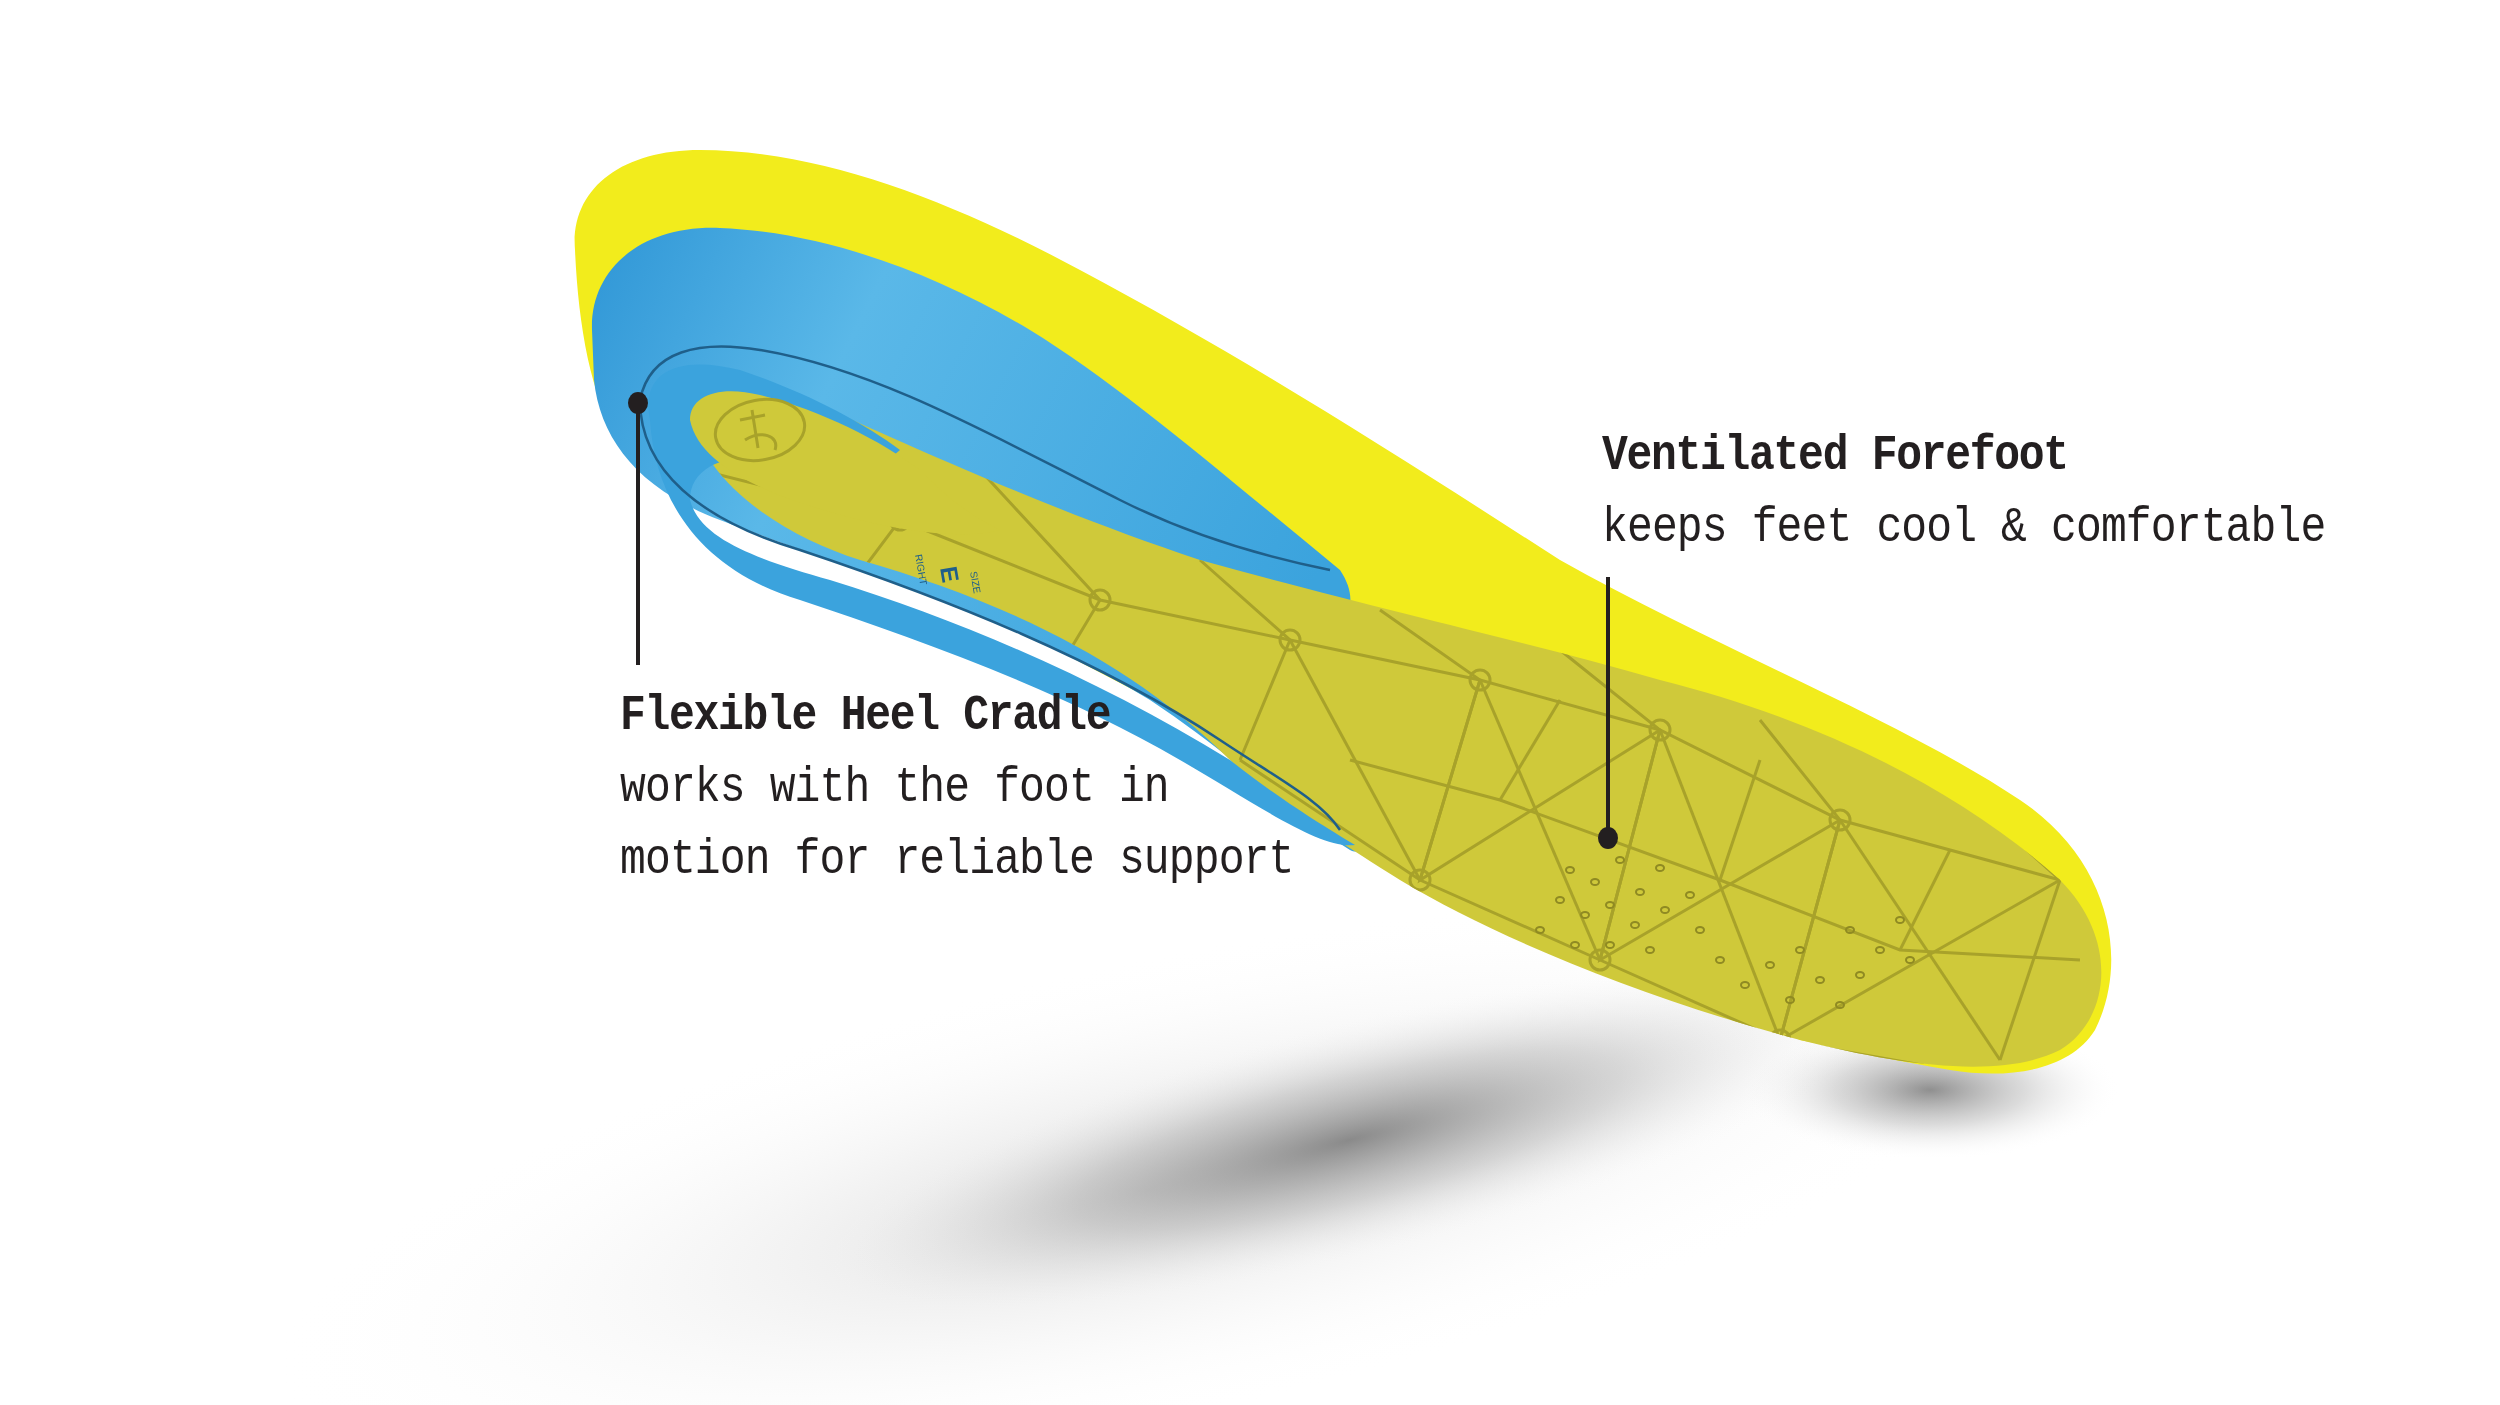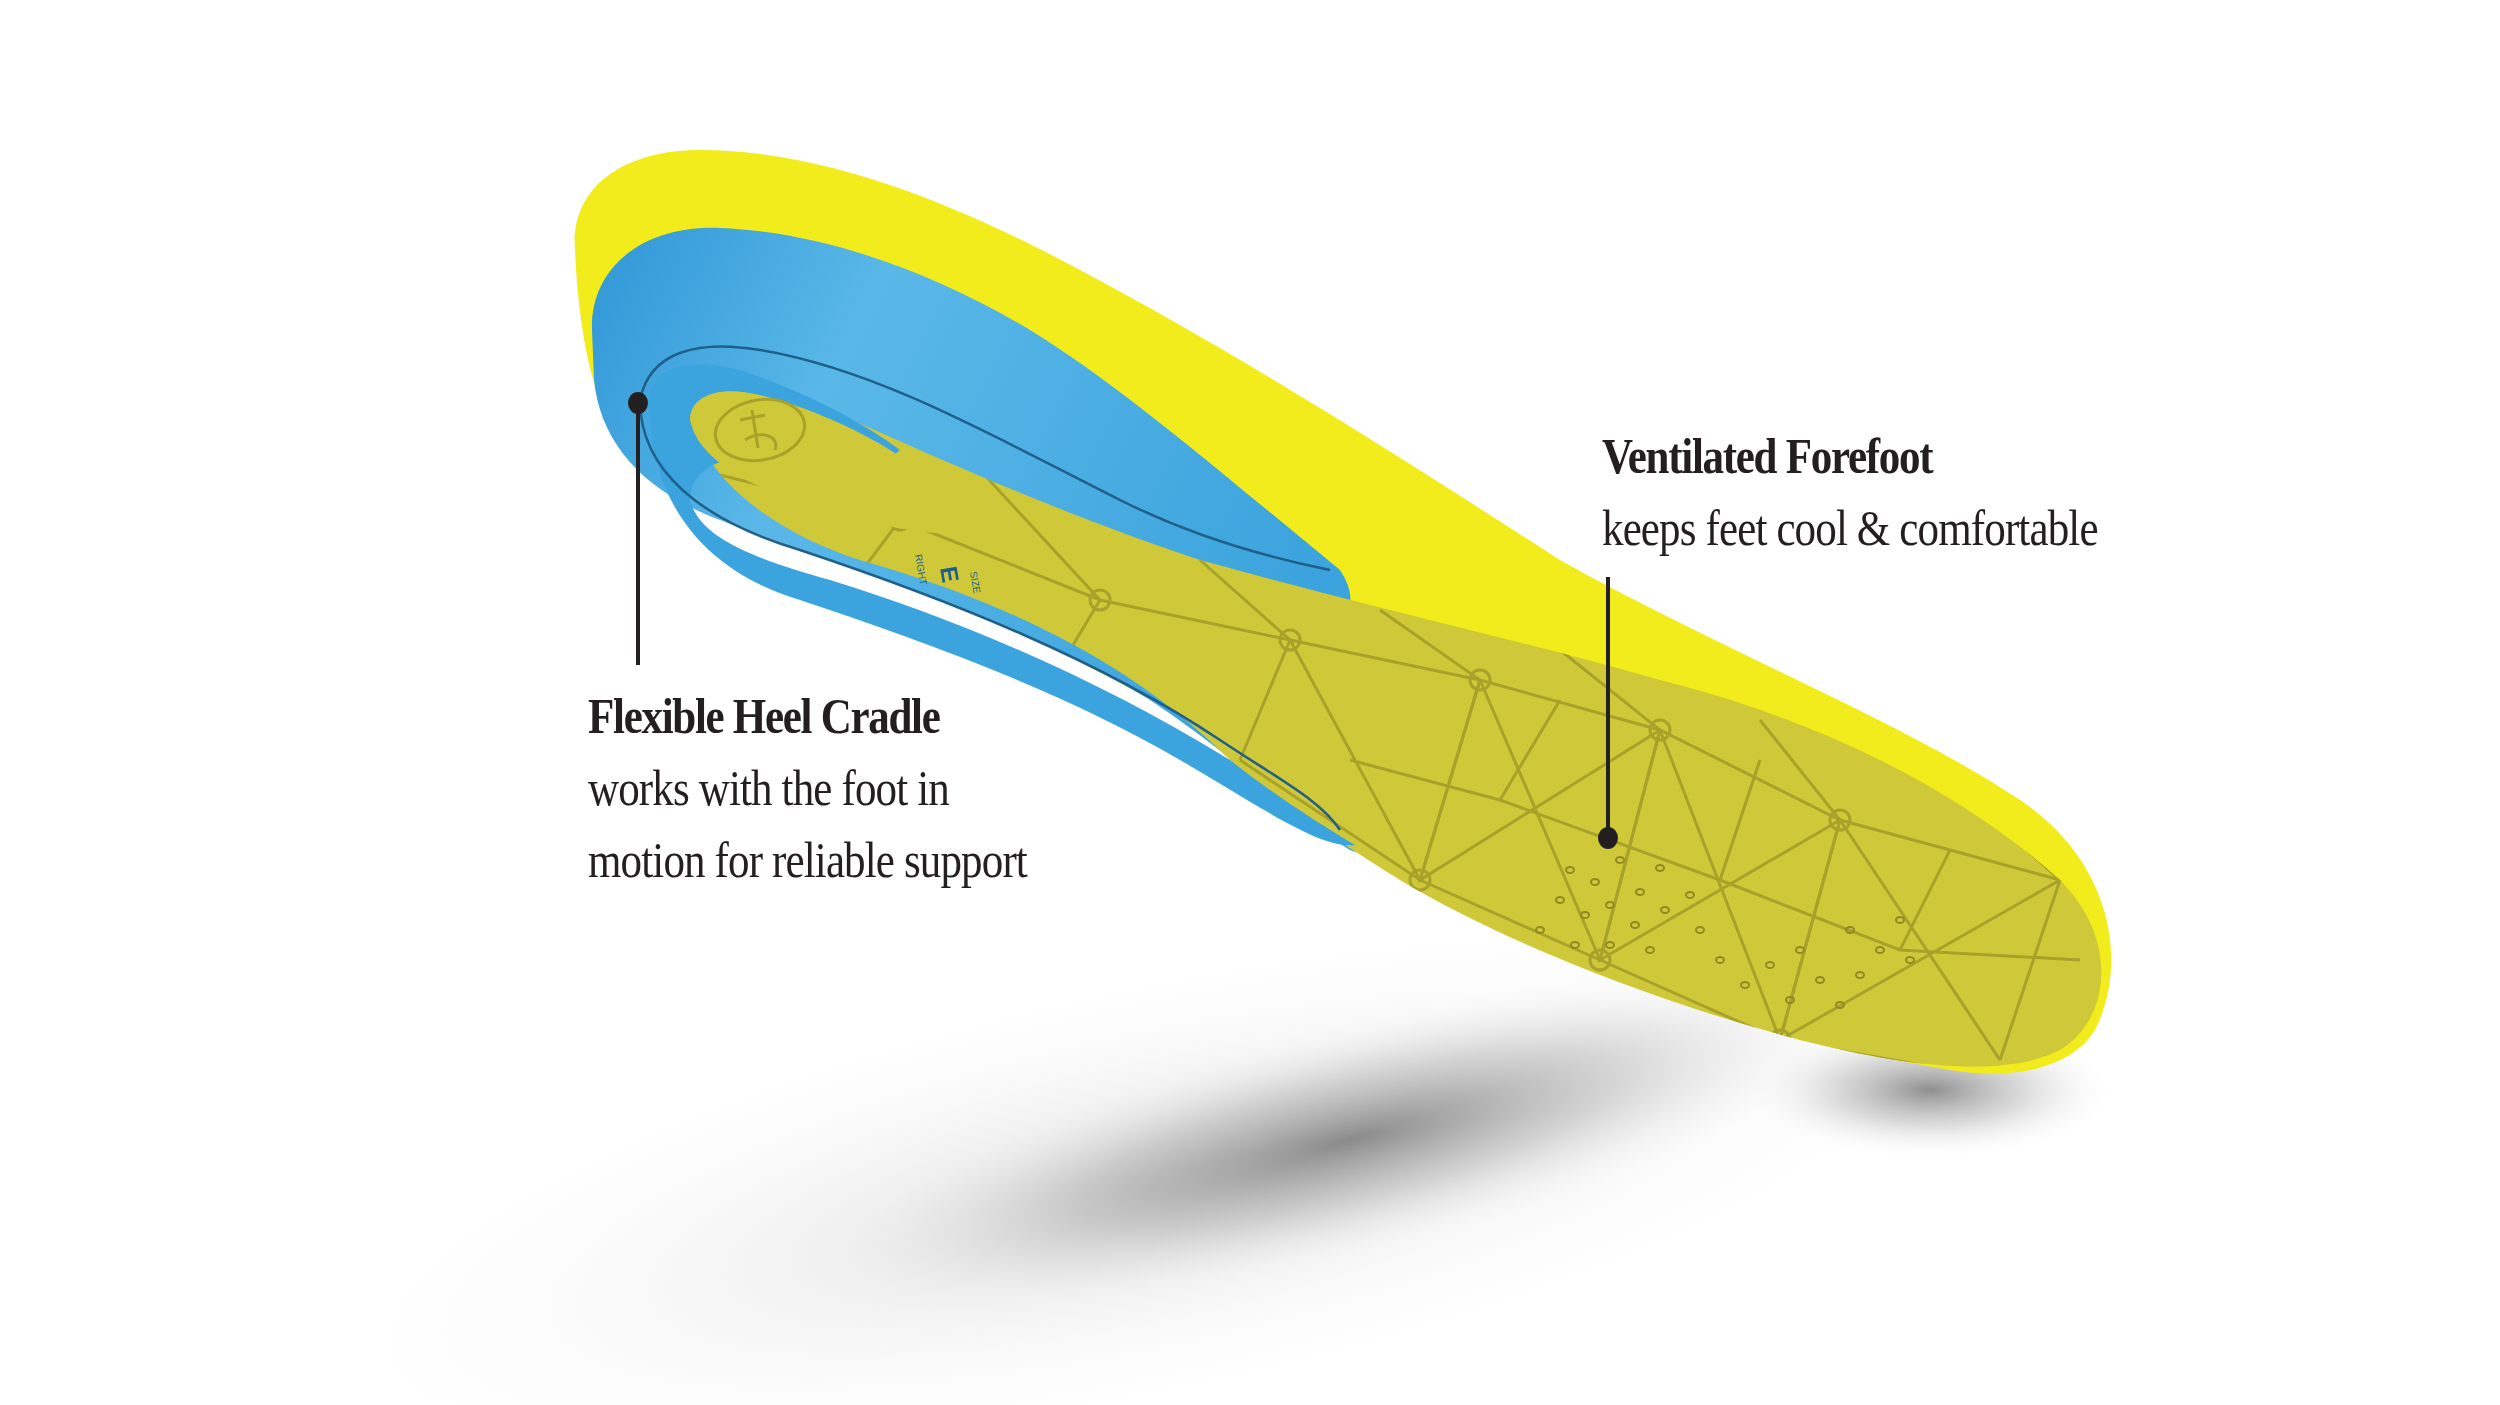--- a/index.html
+++ b/index.html
@@ -1,21 +1,21 @@
 <!DOCTYPE html>
 <html><head>
 <meta charset="utf-8">
 <style>
   html, body { margin: 0; padding: 0; background: #ffffff; }
   body { width: 2500px; height: 1405px; position: relative; overflow: hidden; font-family: "Liberation Sans", sans-serif; }
   #scene { position: absolute; left: 0; top: 0; width: 2500px; height: 1405px; }
-  .callout-text { position: absolute; color: #231f20; font-family: Liberation Serif, serif; }
+  .callout-text { position: absolute; color: #231f20; font-family: Liberation Mono, monospace; }
   .callout-title { font-weight: bold; font-size: 50px; line-height: 72px; letter-spacing: -1.5px; transform: scaleX(0.86); transform-origin: left top; white-space: nowrap; }
   .callout-body { font-size: 50px; line-height: 72px; letter-spacing: -1px; transform: scaleX(0.86); transform-origin: left top; white-space: nowrap; }
-  #callout-heel-text { left: 588px; top: 680px; }
+  #callout-heel-text { left: 620px; top: 680px; }
   #callout-forefoot-text { left: 1602px; top: 420px; }
 </style>
 </head>
 <body>
 
 <svg id="scene" viewBox="0 0 2500 1405" xmlns="http://www.w3.org/2000/svg">
   <defs>
     <radialGradient id="shadowGrad" cx="0.5" cy="0.5" r="0.5">
       <stop offset="0" stop-color="#6a6a6a" stop-opacity="0.75"></stop>
       <stop offset="0.5" stop-color="#9a9a9a" stop-opacity="0.35"></stop>

